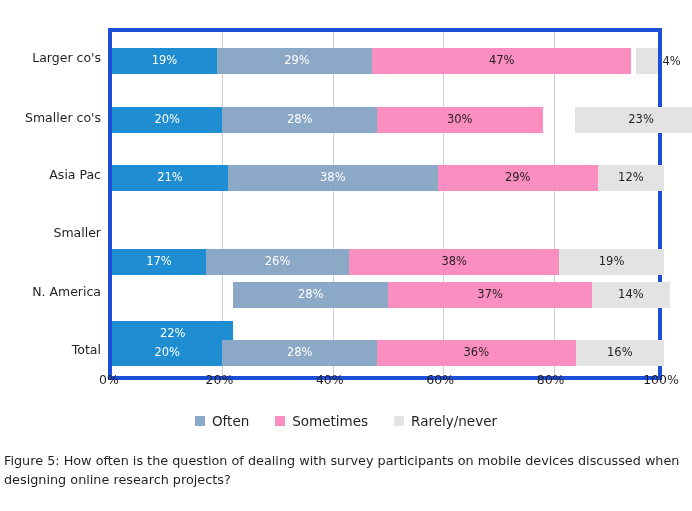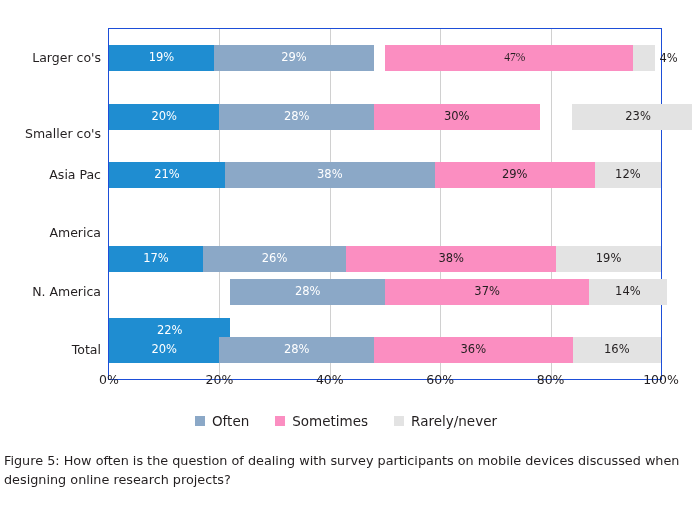--- a/index.html
+++ b/index.html
@@ -45,21 +45,21 @@
     font-size: 12.5px;
     color: #231f20;
     white-space: nowrap;
   }
   .plot {
     position: absolute;
     left: 108px;
     top: 18px;
     width: 554px;
     height: 352px;
-    border: 1px solid #1d4ed8;
+    border: 4px solid #1d4ed8;
     box-sizing: border-box;
     background: #ffffff;
   }
   .gridline {
     position: absolute;
     top: 0;
     bottom: 0;
     width: 1px;
     background: #d0d0d0;
   }
@@ -151,39 +151,39 @@
   }
 </style>
 </head>
 <body>
 
 <div id="chart-figure">
 
   <div class="plot-wrap">
     <div class="cat-labels" id="cat-labels">
         <div class="cat-label" style="top: 22.1667px;">Larger co's</div>
-        <div class="cat-label" style="top: 98px;">Smaller co's</div>
+        <div class="cat-label" style="top: 82px;">Smaller co's</div>
         <div class="cat-label" style="top: 138.833px;">Asia Pac</div>
-        <div class="cat-label" style="top: 197.167px;">America</div>
+        <div class="cat-label" style="top: 197.167px;">Smaller</div>
         <div class="cat-label" style="top: 255.5px;">N. America</div>
         <div class="cat-label" style="top: 313.833px;">Total</div>
       </div>
     <div class="plot" id="plot">
         <div class="gridline" style="left: 110.4px;"></div>
         <div class="gridline" style="left: 220.8px;"></div>
         <div class="gridline" style="left: 331.2px;"></div>
         <div class="gridline" style="left: 441.6px;"></div>
         <div class="rowgroup" style="top: 16.1667px;">
           <div class="seg light" style="left: 0px; width: 104.88px; background: rgb(31, 141, 209);">
             <span>19%</span>
           </div>
           <div class="seg light" style="left: 104.88px; width: 160.08px; background: rgb(139, 168, 199);">
             <span>29%</span>
           </div>
-          <div class="seg dark" style="left: 276px; width: 259.44px; background: rgb(251, 142, 193); font-family: Liberation Serif, serif;">
+          <div class="seg dark" style="left: 260px; width: 259.44px; background: rgb(251, 142, 193);">
             <span>47%</span>
           </div>
           <div class="outlabel" style="left: 550.48px;">4%</div>
           <div class="seg dark" style="left: 524.4px; width: 22.08px; background: rgb(227, 227, 227);"></div>
         </div>
         <div class="rowgroup" style="top: 74.5px;">
           <div class="seg light" style="left: 0px; width: 110.4px; background: rgb(31, 141, 209);">
             <span>20%</span>
           </div>
           <div class="seg light" style="left: 110.4px; width: 154.56px; background: rgb(139, 168, 199);">

